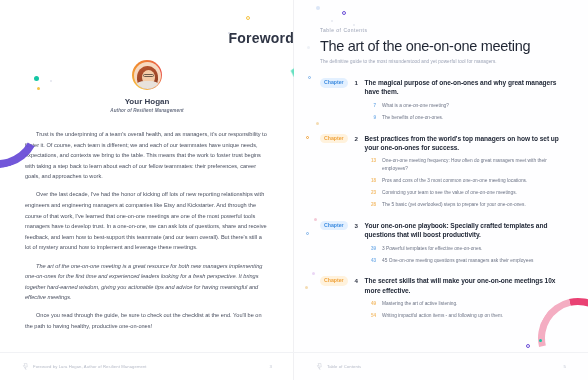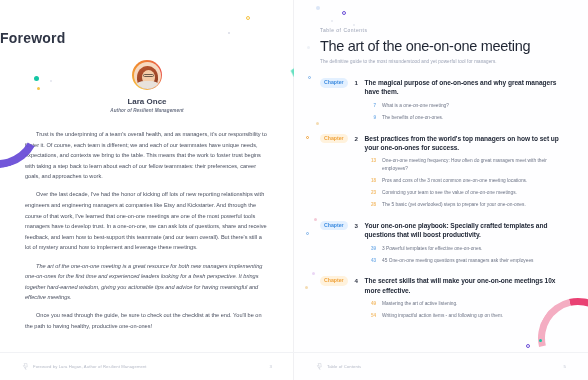--- a/index.html
+++ b/index.html
@@ -63,21 +63,21 @@
     border-left-color: #f4a9bf;
     transform: rotate(32deg);
     opacity: .95;
   }
 
   .dot { position: absolute; border-radius: 50%; }
 
   
   .foreword-title {
     margin-top: 30px;
-    text-align: left;
+    text-align: right;
     font-size: 14px;
     font-weight: 700;
     color: #2f3545;
     letter-spacing: .2px;
   }
 
   .avatar-wrap {
     margin: 14px auto 0;
     width: 30px; height: 30px;
     position: relative;
@@ -281,21 +281,21 @@
     <div class="avatar-wrap">
       <div class="avatar-ring"></div>
       <div class="avatar-photo">
         <span class="hair"></span>
         <span class="face"></span>
         <span class="glasses"></span>
         <span class="body"></span>
       </div>
     </div>
 
-    <div class="author-name">Lara Once</div>
+    <div class="author-name">Your Hogan</div>
     <div class="author-role">Author of Resilient Management</div>
 
     <div class="body-copy">
       <p>Trust is the underpinning of a team's overall health, and as managers, it's our responsibility to foster it. Of course, each team is different; we and each of our teammates have unique needs, expectations, and contexts we bring to the table. This means that the work to foster trust begins with taking a step back to learn about each of our fellow teammates: their preferences, career goals, and approaches to work.</p>
       <p>Over the last decade, I've had the honor of kicking off lots of new reporting relationships with engineers and engineering managers at companies like Etsy and Kickstarter. And through the course of that work, I've learned that one-on-one meetings are one of the most powerful tools managers have to develop trust. In a one-on-one, we can ask lots of questions, share and receive feedback, and learn how to best-support this teammate (and our team overall). But there's still a lot of mystery around how to implement and leverage these meetings.</p>
       <p style="font-style:italic;">The art of the one-on-one meeting is a great resource for both new managers implementing one-on-ones for the first time and experienced leaders looking for a fresh perspective. It brings together hard-earned wisdom, giving you actionable tips and advice for having meaningful and effective meetings.</p>
       <p>Once you read through the guide, be sure to check out the checklist at the end. You'll be on the path to having healthy, productive one-on-ones!</p>
     </div>
 
     <div class="footer">

